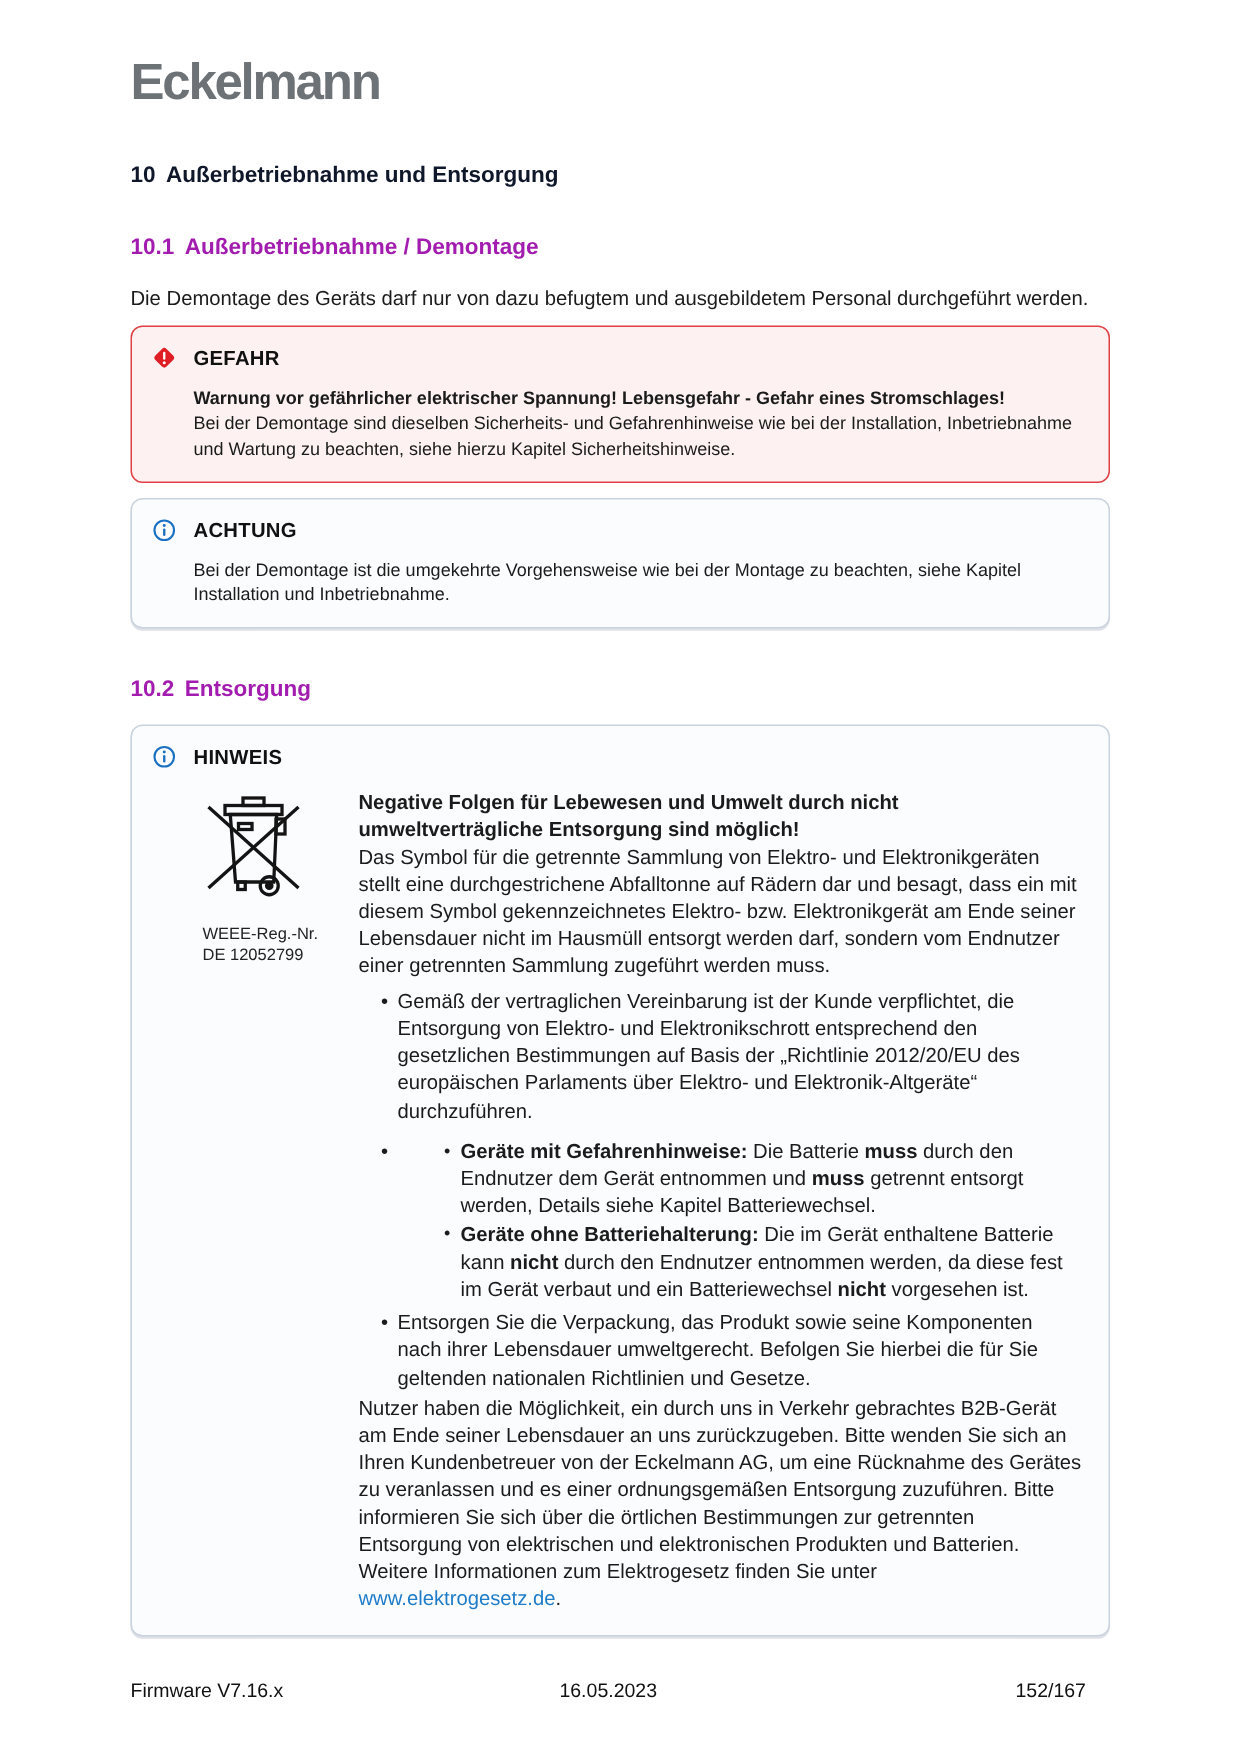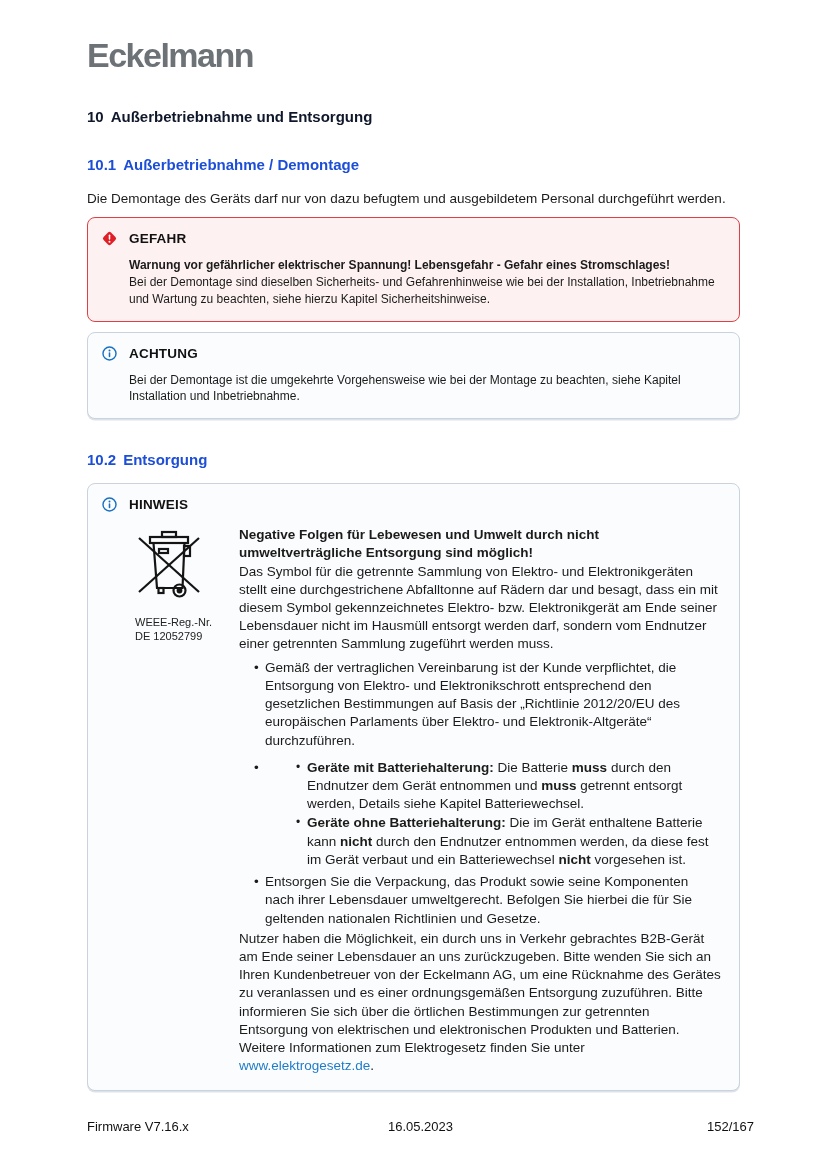--- a/index.html
+++ b/index.html
@@ -19,21 +19,21 @@
   .logo {
     padding-top: 38px;
     font-size: 34px;
     font-weight: bold;
     color: #6d7277;
     letter-spacing: -1.5px;
     line-height: 1;
   }
 
   .h1 { margin-top: 36px; font-size: 15px; font-weight: bold; color: #0f172a; }
-  .h2 { font-size: 15px; font-weight: bold; color: #1d4ed8; }
+  .h2 { font-size: 15px; font-weight: bold; color: #a21caf; }
   .h2-demontage { margin-top: 31px; }
   .h2-entsorgung { margin-top: 32px; }
   .hnum { margin-right: 7px; }
 
   .intro { margin-top: 17px; font-size: 13.5px; line-height: 1.35; }
 
   .box {
     border-radius: 8px;
     border: 1.5px solid #c9d3dd;
     background: #fbfcfd;
@@ -69,21 +69,21 @@
   ul.lvl2 { list-style: none; margin: 9px 0 4px 0; padding-left: 42px; }
   ul.lvl2 > li { position: relative; margin-top: 1px; }
   ul.lvl2 > li::before { content: "\2022"; position: absolute; left: -11px; font-size: 12px; }
 
   .closing { margin-top: 2px; }
   .b { font-weight: bold; }
   a.link { color: #1f7cc9; text-decoration: none; cursor: pointer; }
 
   .footer {
     position: absolute;
-    left: 70px; right: 56px; top: 1119px;
+    left: 70px; right: 86px; top: 1119px;
     display: flex;
     font-size: 13px;
     color: #111;
   }
   .footer > span { flex: 1 1 0; }
   .footer .f-center { text-align: center; }
   .footer .f-right { text-align: right; }
 </style>
 </head>
 <body>
@@ -173,21 +173,21 @@
         </div>
 
         <div class="text-col">
           <div class="note-title">Negative Folgen für Lebewesen und Umwelt durch nicht umweltverträgliche Entsorgung sind möglich!</div>
           <div>Das Symbol für die getrennte Sammlung von Elektro- und Elektronikgeräten stellt eine durchgestrichene Abfalltonne auf Rädern dar und besagt, dass ein mit diesem Symbol gekennzeichnetes Elektro- bzw. Elektronikgerät am Ende seiner Lebensdauer nicht im Hausmüll entsorgt werden darf, sondern vom Endnutzer einer getrennten Sammlung zugeführt werden muss.</div>
 
           <ul class="lvl1">
             <li>Gemäß der vertraglichen Vereinbarung ist der Kunde verpflichtet, die Entsorgung von Elektro- und Elektronikschrott entsprechend den gesetzlichen Bestimmungen auf Basis der „Richtlinie 2012/20/EU des europäischen Parlaments über Elektro- und Elektronik-Altgeräte“ durchzuführen.</li>
             <li>
               <ul class="lvl2">
-                <li><span class="b">Geräte mit Batteriehalterung:</span><span> Die Batterie </span><span class="b">muss</span><span> durch den Endnutzer dem Gerät entnommen und </span><span class="b">muss</span><span> getrennt entsorgt werden, Details siehe Kapitel Batteriewechsel.</span></li>
+                <li><span class="b">Geräte mit Gefahrenhinweise:</span><span> Die Batterie </span><span class="b">muss</span><span> durch den Endnutzer dem Gerät entnommen und </span><span class="b">muss</span><span> getrennt entsorgt werden, Details siehe Kapitel Batteriewechsel.</span></li>
                 <li><span class="b">Geräte ohne Batteriehalterung:</span><span> Die im Gerät enthaltene Batterie kann </span><span class="b">nicht</span><span> durch den Endnutzer entnommen werden, da diese fest im Gerät verbaut und ein Batteriewechsel </span><span class="b">nicht</span><span> vorgesehen ist.</span></li>
               </ul>
             </li>
             <li>Entsorgen Sie die Verpackung, das Produkt sowie seine Komponenten nach ihrer Lebensdauer umweltgerecht. Befolgen Sie hierbei die für Sie geltenden nationalen Richtlinien und Gesetze.</li>
           </ul>
 
           <div class="closing"><span>Nutzer haben die Möglichkeit, ein durch uns in Verkehr gebrachtes B2B-Gerät am Ende seiner Lebensdauer an uns zurückzugeben. Bitte wenden Sie sich an Ihren Kundenbetreuer von der Eckelmann AG, um eine Rücknahme des Gerätes zu veranlassen und es einer ordnungsgemäßen Entsorgung zuzuführen. Bitte informieren Sie sich über die örtlichen Bestimmungen zur getrennten Entsorgung von elektrischen und elektronischen Produkten und Batterien. Weitere Informationen zum Elektrogesetz finden Sie unter </span><a class="link" href="#">www.elektrogesetz.de</a><span>.</span></div>
         </div>
       </div>
     </div>

